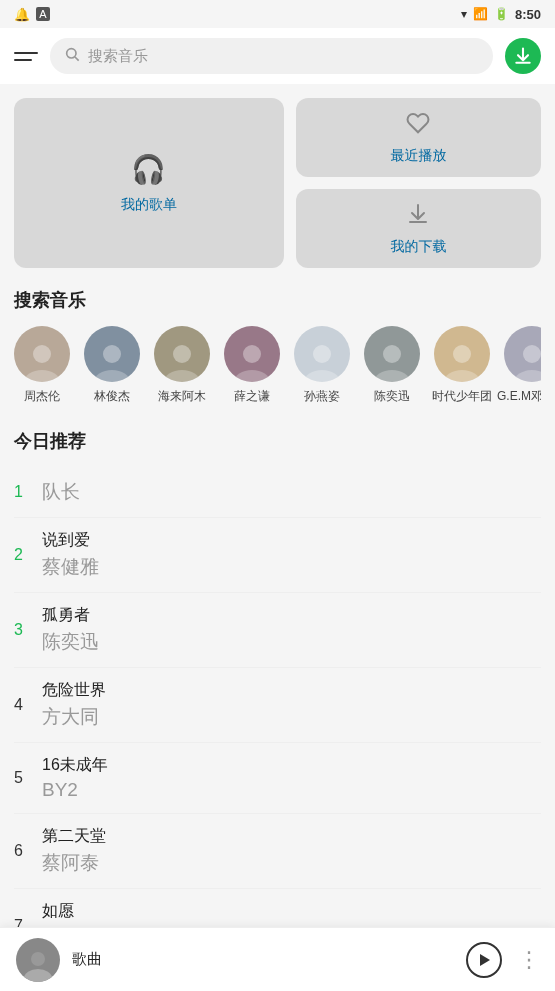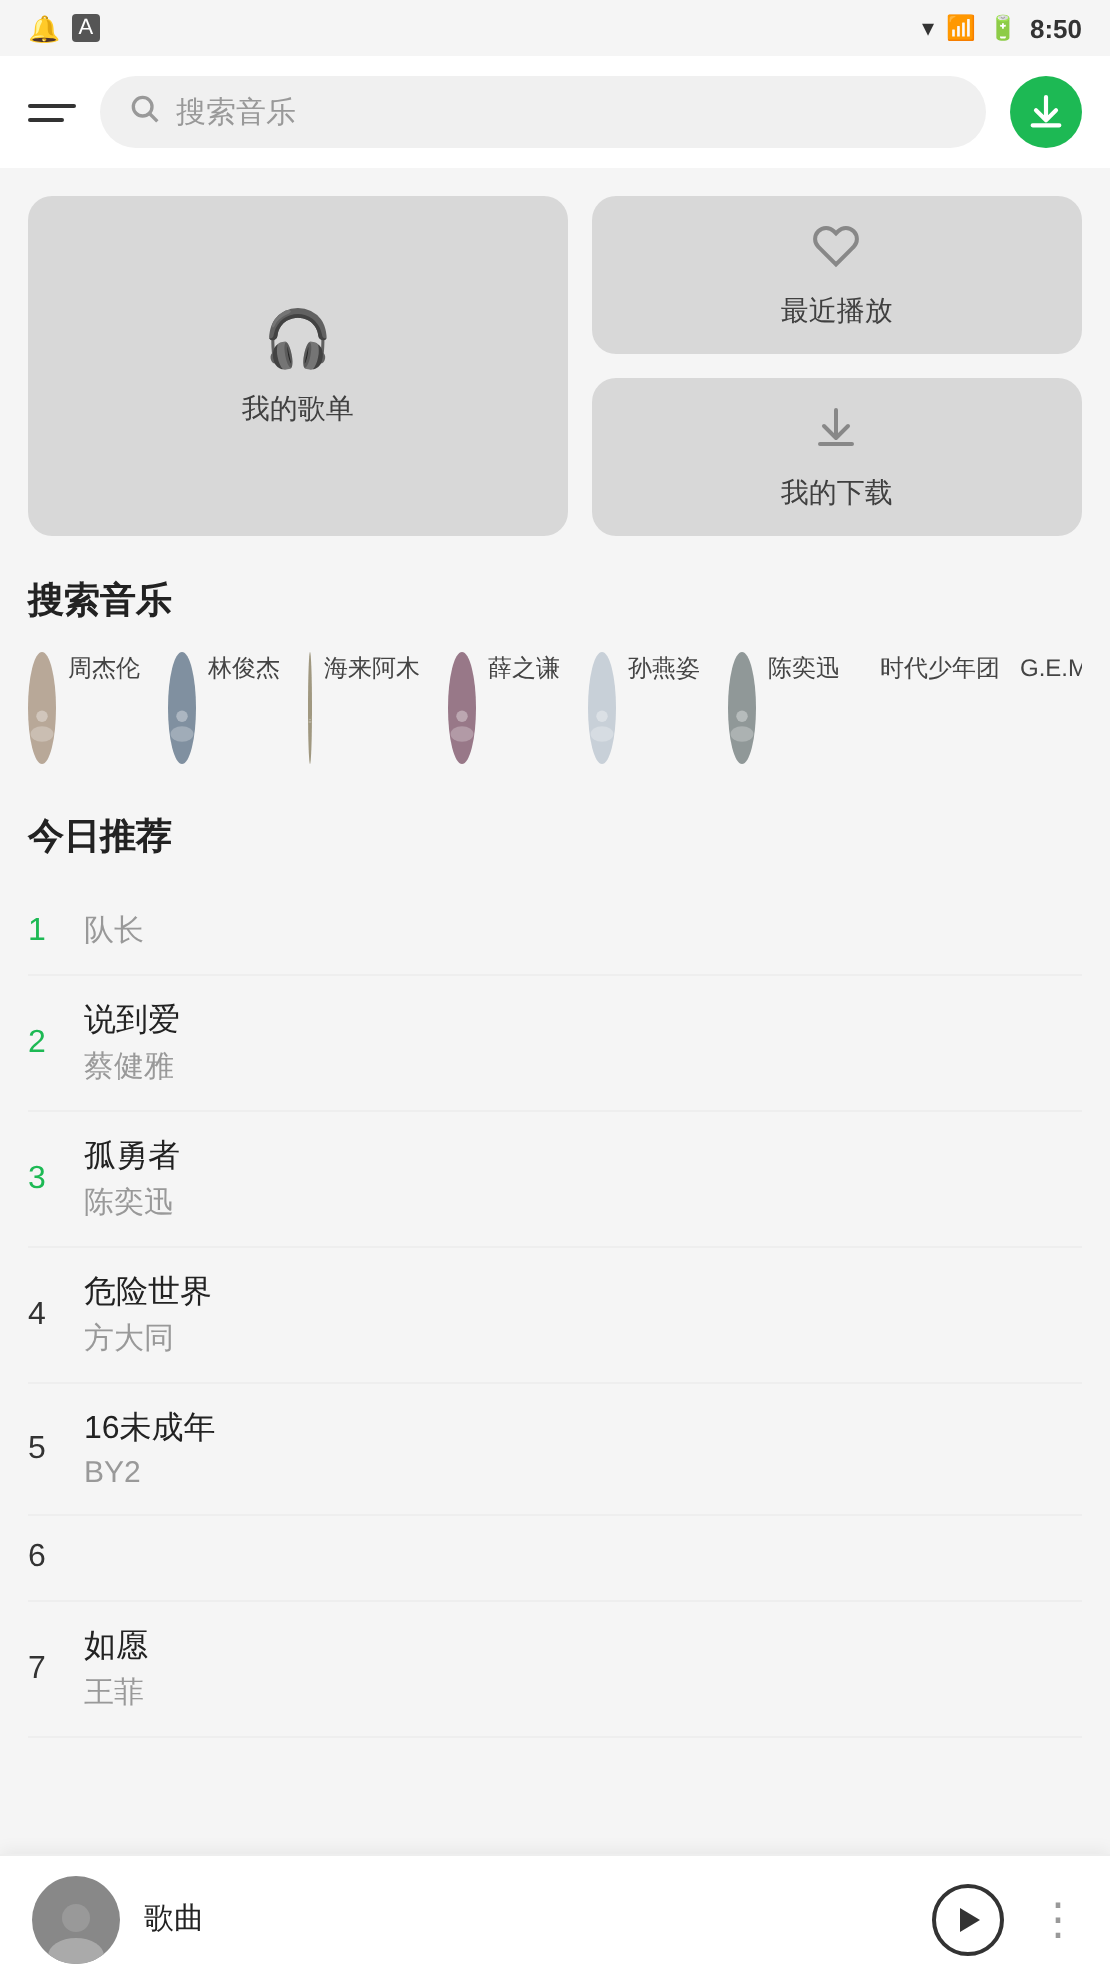--- a/index.html
+++ b/index.html
@@ -128,21 +128,21 @@
       border-radius: 12px;
       display: flex;
       flex-direction: column;
       align-items: center;
       justify-content: center;
       gap: 6px;
       cursor: pointer;
     }
     .card-label {
       font-size: 14px;
-      color: #404040;
+      color: #0369a1;
     }
     .card-icon {
       font-size: 28px;
       color: #888;
     }
     .card-icon-sm {
       font-size: 22px;
       color: #888;
     }
 
@@ -160,21 +160,22 @@
     }
     .artists-scroll {
       display: flex;
       gap: 14px;
       overflow-x: auto;
       padding-bottom: 4px;
     }
     .artists-scroll::-webkit-scrollbar { display: none; }
     .artist-item {
       display: flex;
-      align-items: flex-start;
+      flex-direction: column;
+      align-items: center;
       gap: 6px;
       cursor: pointer;
       min-width: 56px;
     }
     .artist-name {
       font-size: 12px;
       color: #444;
       text-align: center;
       white-space: nowrap;
     }
@@ -225,21 +226,21 @@
     .song-info {
       flex: 1;
     }
     .song-title {
       font-size: 16px;
       color: #222;
       font-weight: 500;
       margin-bottom: 3px;
     }
     .song-artist {
-      font-size: 15px;
+      font-size: 19px;
       color: #999;
     }
 
     
     .bottom-player {
       position: absolute;
       bottom: 0;
       left: 0;
       right: 0;
       height: 64px;
@@ -470,20 +471,24 @@
     </li>
         <li class="song-item">
       <span class="song-num">5</span>
       <div class="song-info">
         <div class="song-title">16未成年</div>
         <div class="song-artist">BY2</div>
       </div>
     </li>
         <li class="song-item">
       <span class="song-num">6</span>
+      <div class="song-info">
+        <div class="song-title">第二天堂</div>
+        <div class="song-artist">蔡阿泰</div>
+      </div>
     </li>
         <li class="song-item">
       <span class="song-num">7</span>
       <div class="song-info">
         <div class="song-title">如愿</div>
         <div class="song-artist">王菲</div>
       </div>
     </li>
       </ul>
   </div>

